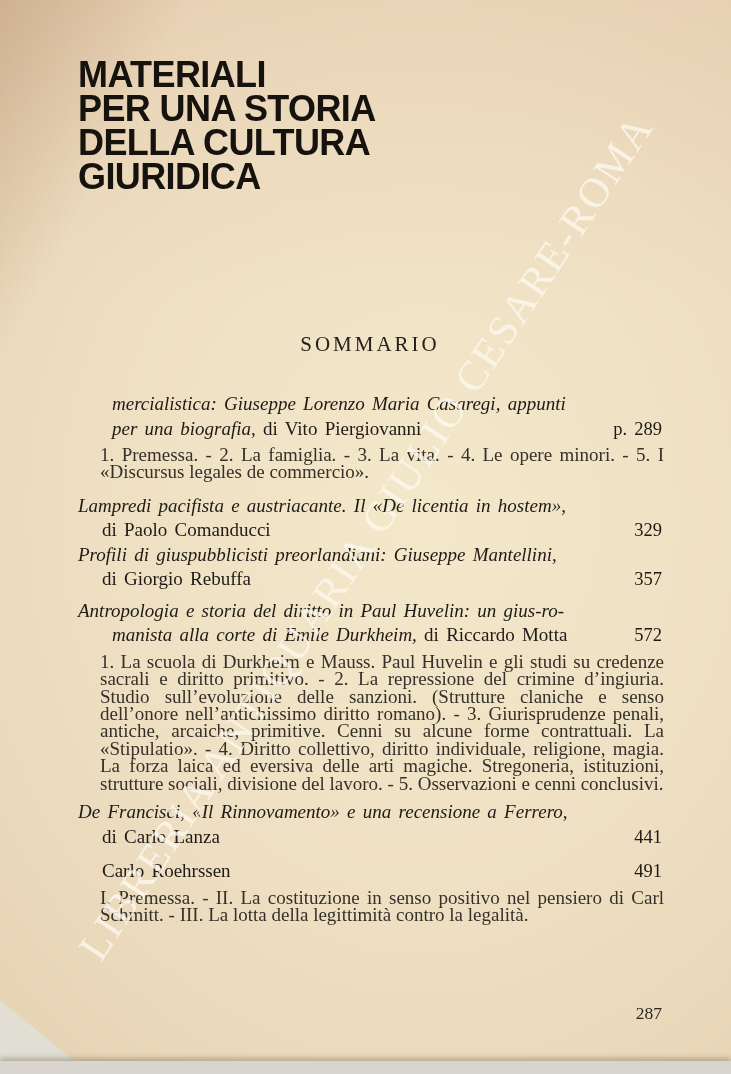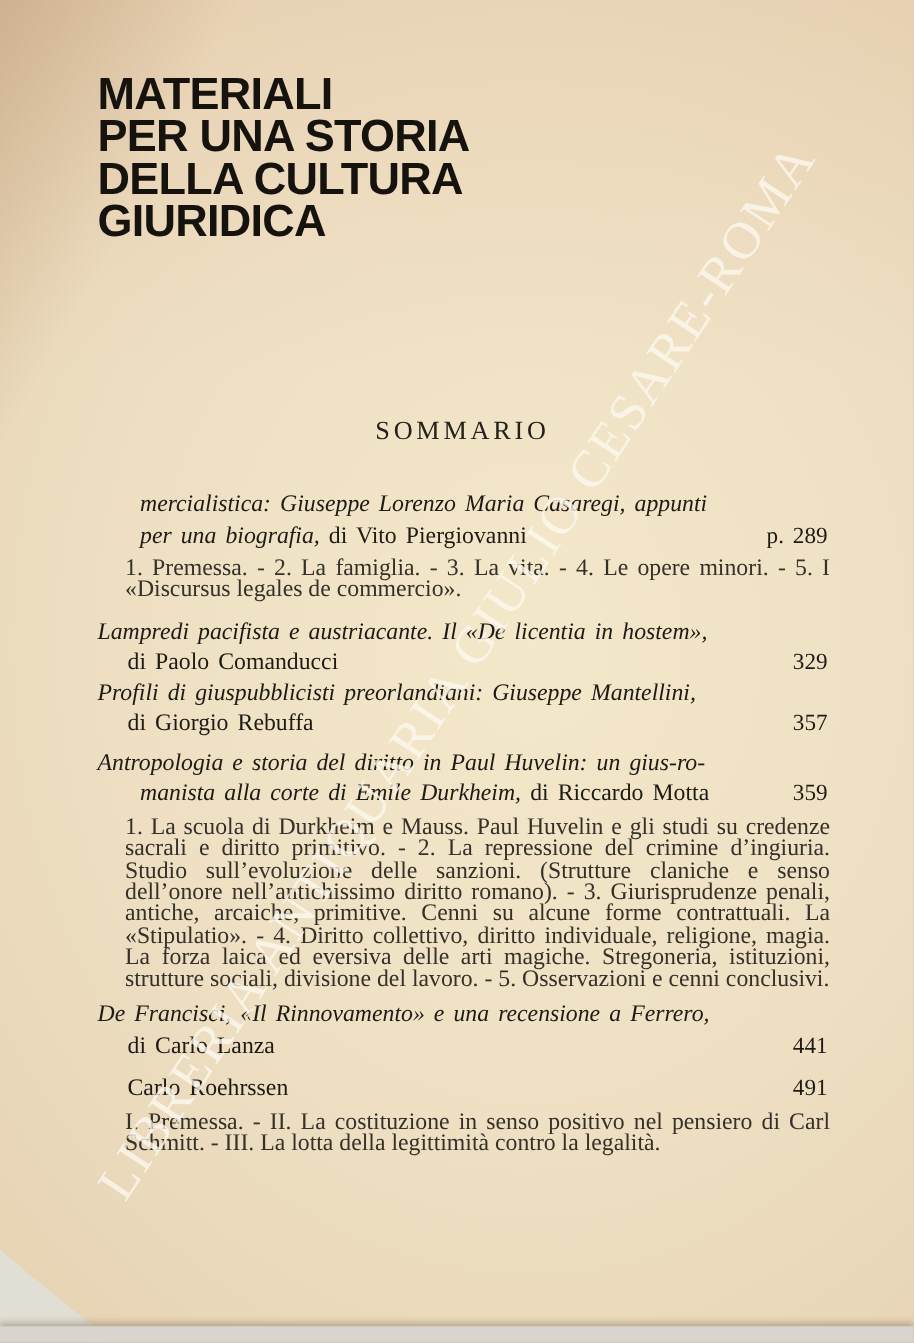--- a/index.html
+++ b/index.html
@@ -108,21 +108,21 @@
         <div class="tl"><span class="it">Profili di giuspubblicisti preorlandiani: Giuseppe Mantellini,</span><span class="ro"></span></div>
         <div class="tl ind-b"><span class="it"></span><span class="ro">di Giorgio Rebuffa</span></div>
         <span class="pg">357</span>
       </div>
     </div>
 
     <div class="entry mb4">
       <div class="titleblock">
         <div class="tl"><span class="it">Antropologia e storia del diritto in Paul Huvelin: un gius-ro-</span><span class="ro"></span></div>
         <div class="tl ind-a"><span class="it">manista alla corte di Emile Durkheim,</span><span class="ro"> di Riccardo Motta</span></div>
-        <span class="pg">359</span>
+        <span class="pg">572</span>
       </div>
       <div class="sub">1. La scuola di Durkheim e Mauss. Paul Huvelin e gli studi su credenze sacrali e diritto primitivo. - 2. La repressione del crimine d’ingiuria. Studio sull’evoluzione delle sanzioni. (Strutture claniche e senso dell’onore nell’antichissimo diritto romano). - 3. Giurisprudenze penali, antiche, arcaiche, primitive. Cenni su alcune forme contrattuali. La «Stipulatio». - 4. Diritto collettivo, diritto individuale, religione, magia. La forza laica ed eversiva delle arti magiche. Stregoneria, istituzioni, strutture sociali, divisione del lavoro. - 5. Osservazioni e cenni conclusivi.</div>
     </div>
 
     <div class="entry mb5">
       <div class="titleblock">
         <div class="tl"><span class="it">De Francisci, «Il Rinnovamento» e una recensione a Ferrero,</span><span class="ro"></span></div>
         <div class="tl ind-b"><span class="it"></span><span class="ro">di Carlo Lanza</span></div>
         <span class="pg">441</span>
       </div>
@@ -131,19 +131,20 @@
     <div class="entry">
       <div class="titleblock">
         <div class="tl ind-b"><span class="it"></span><span class="ro">Carlo Roehrssen</span></div>
         <span class="pg">491</span>
       </div>
       <div class="sub">I. Premessa. - II. La costituzione in senso positivo nel pensiero di Carl Schmitt. - III. La lotta della legittimità contro la legalità.</div>
     </div>
 
   </div>
 
+  <div class="pagenum">287</div>
 
   <div class="corner"></div>
   <div class="bottom-edge"></div>
 
   <div class="watermark">LIBRERIA ANTIQUARIA GIULIO CESARE-ROMA</div>
 
 </div>
 
 </body></html>

